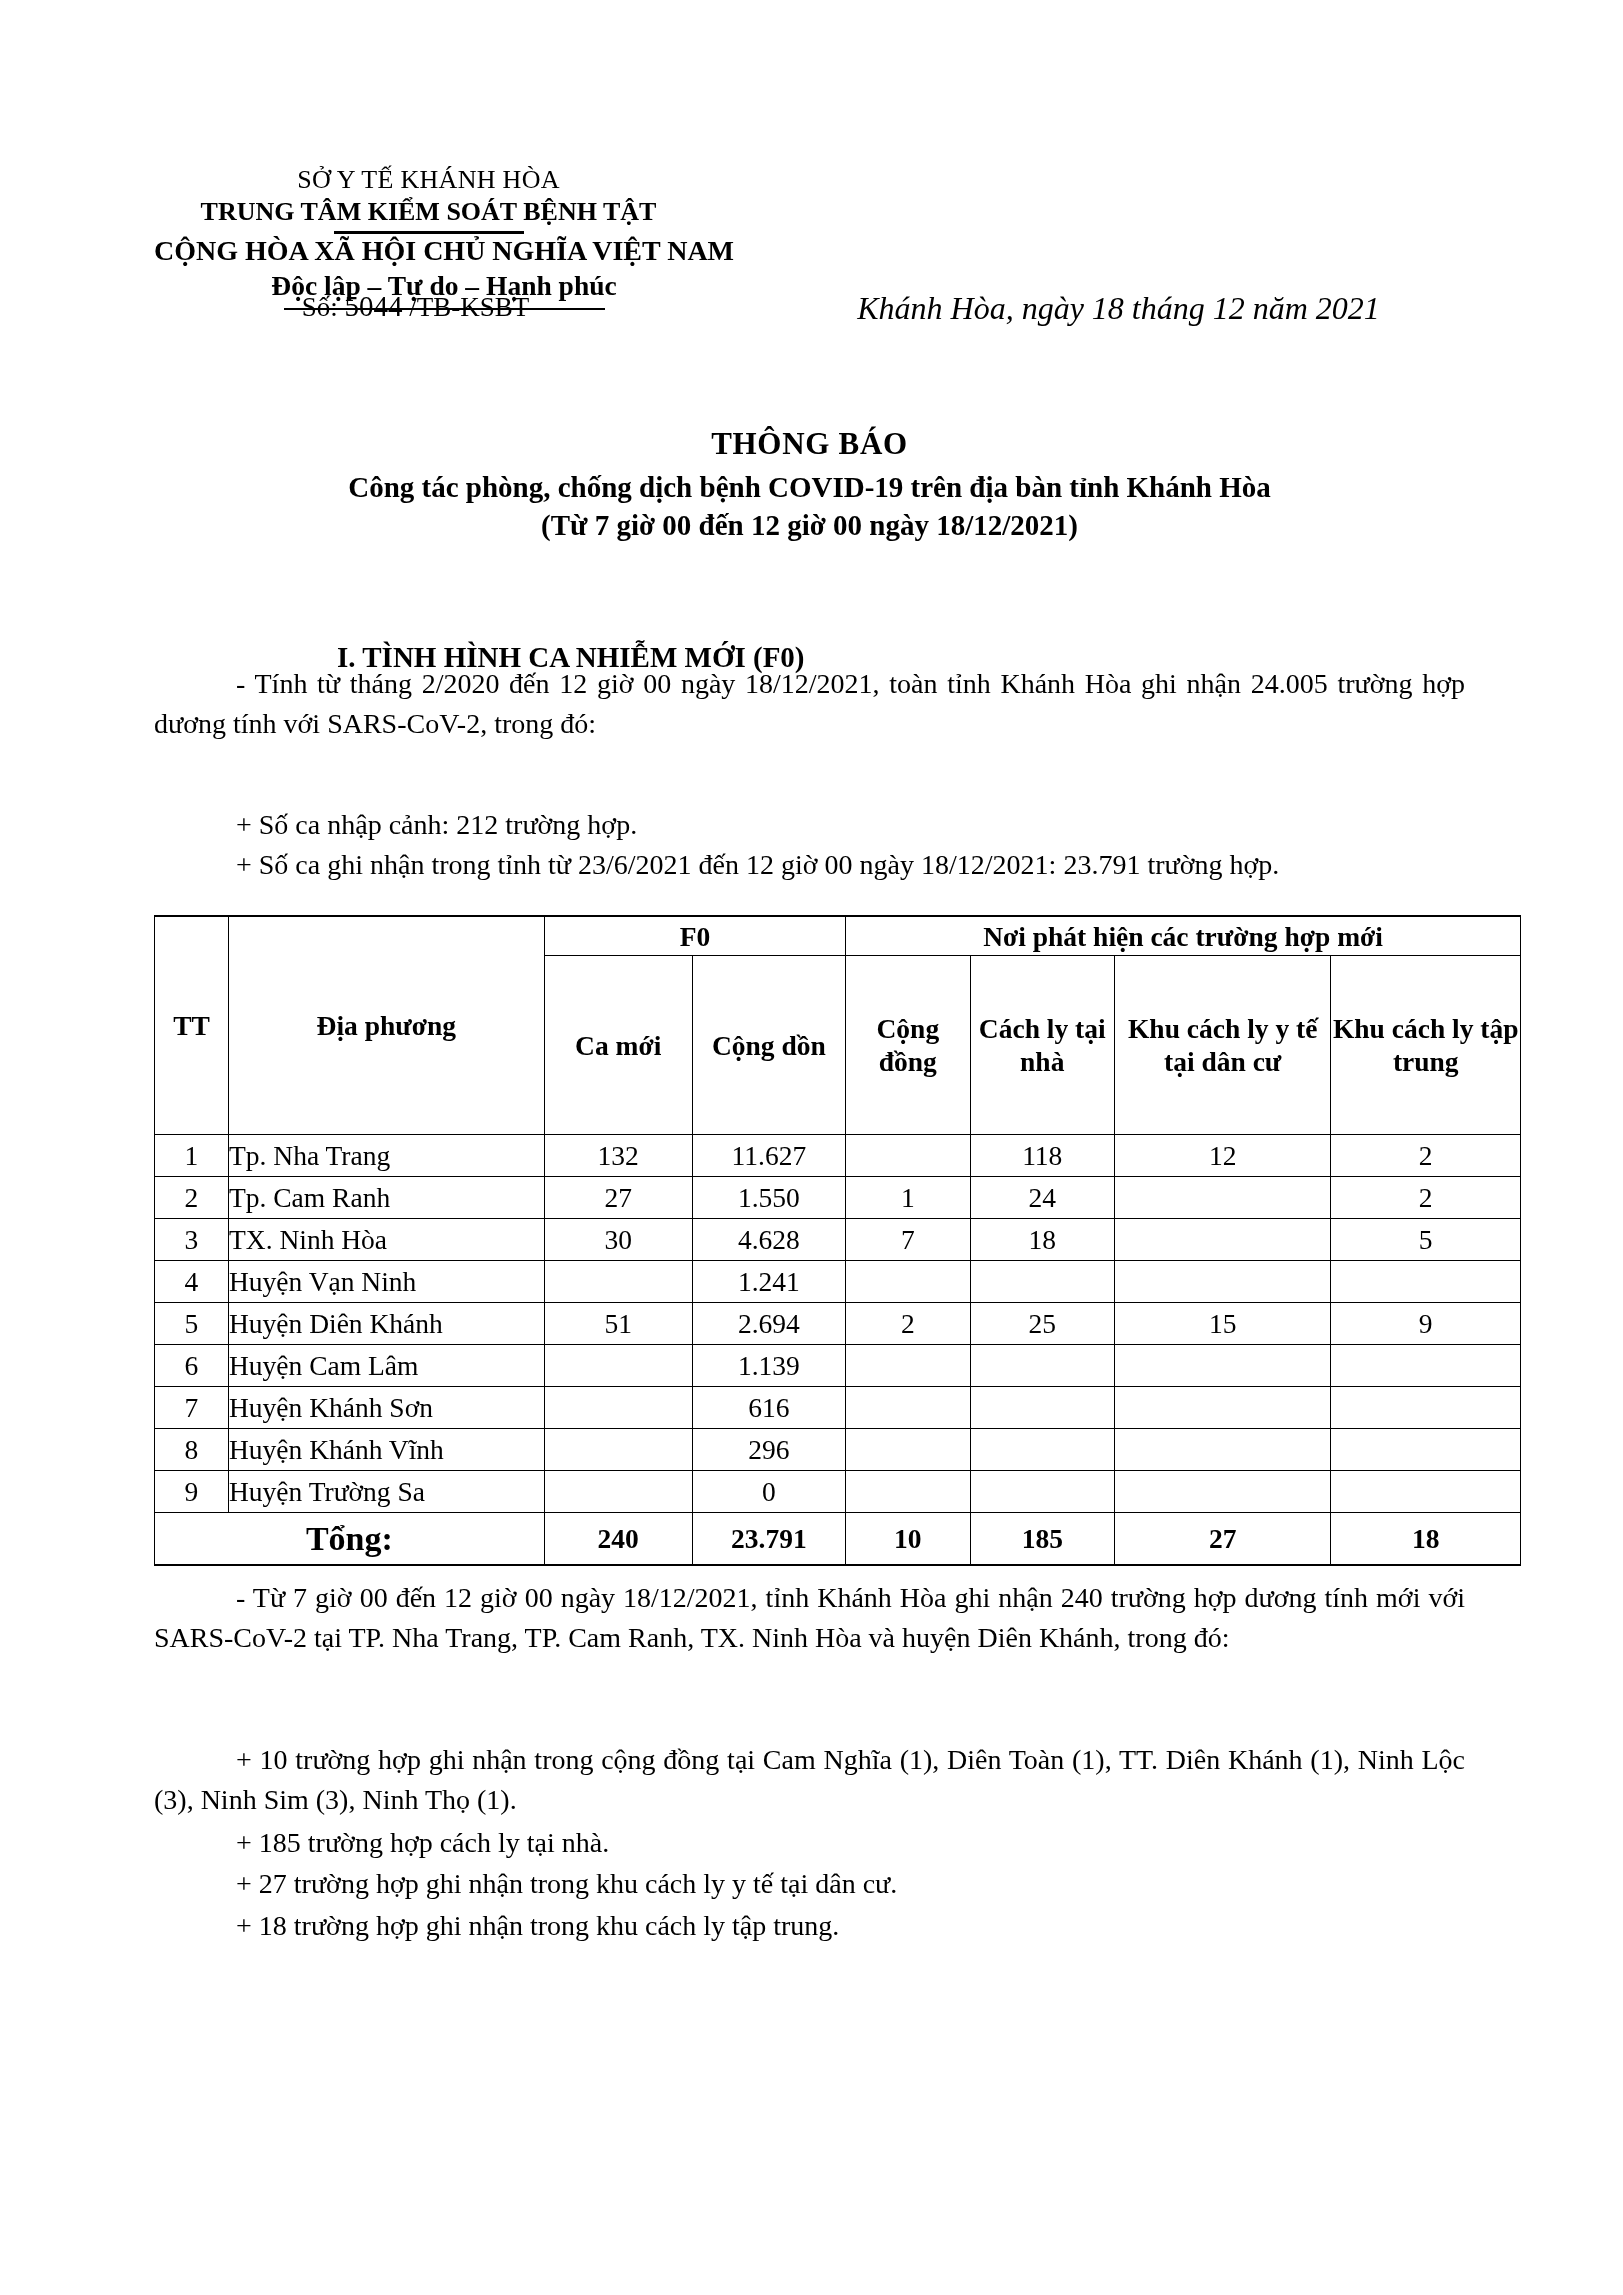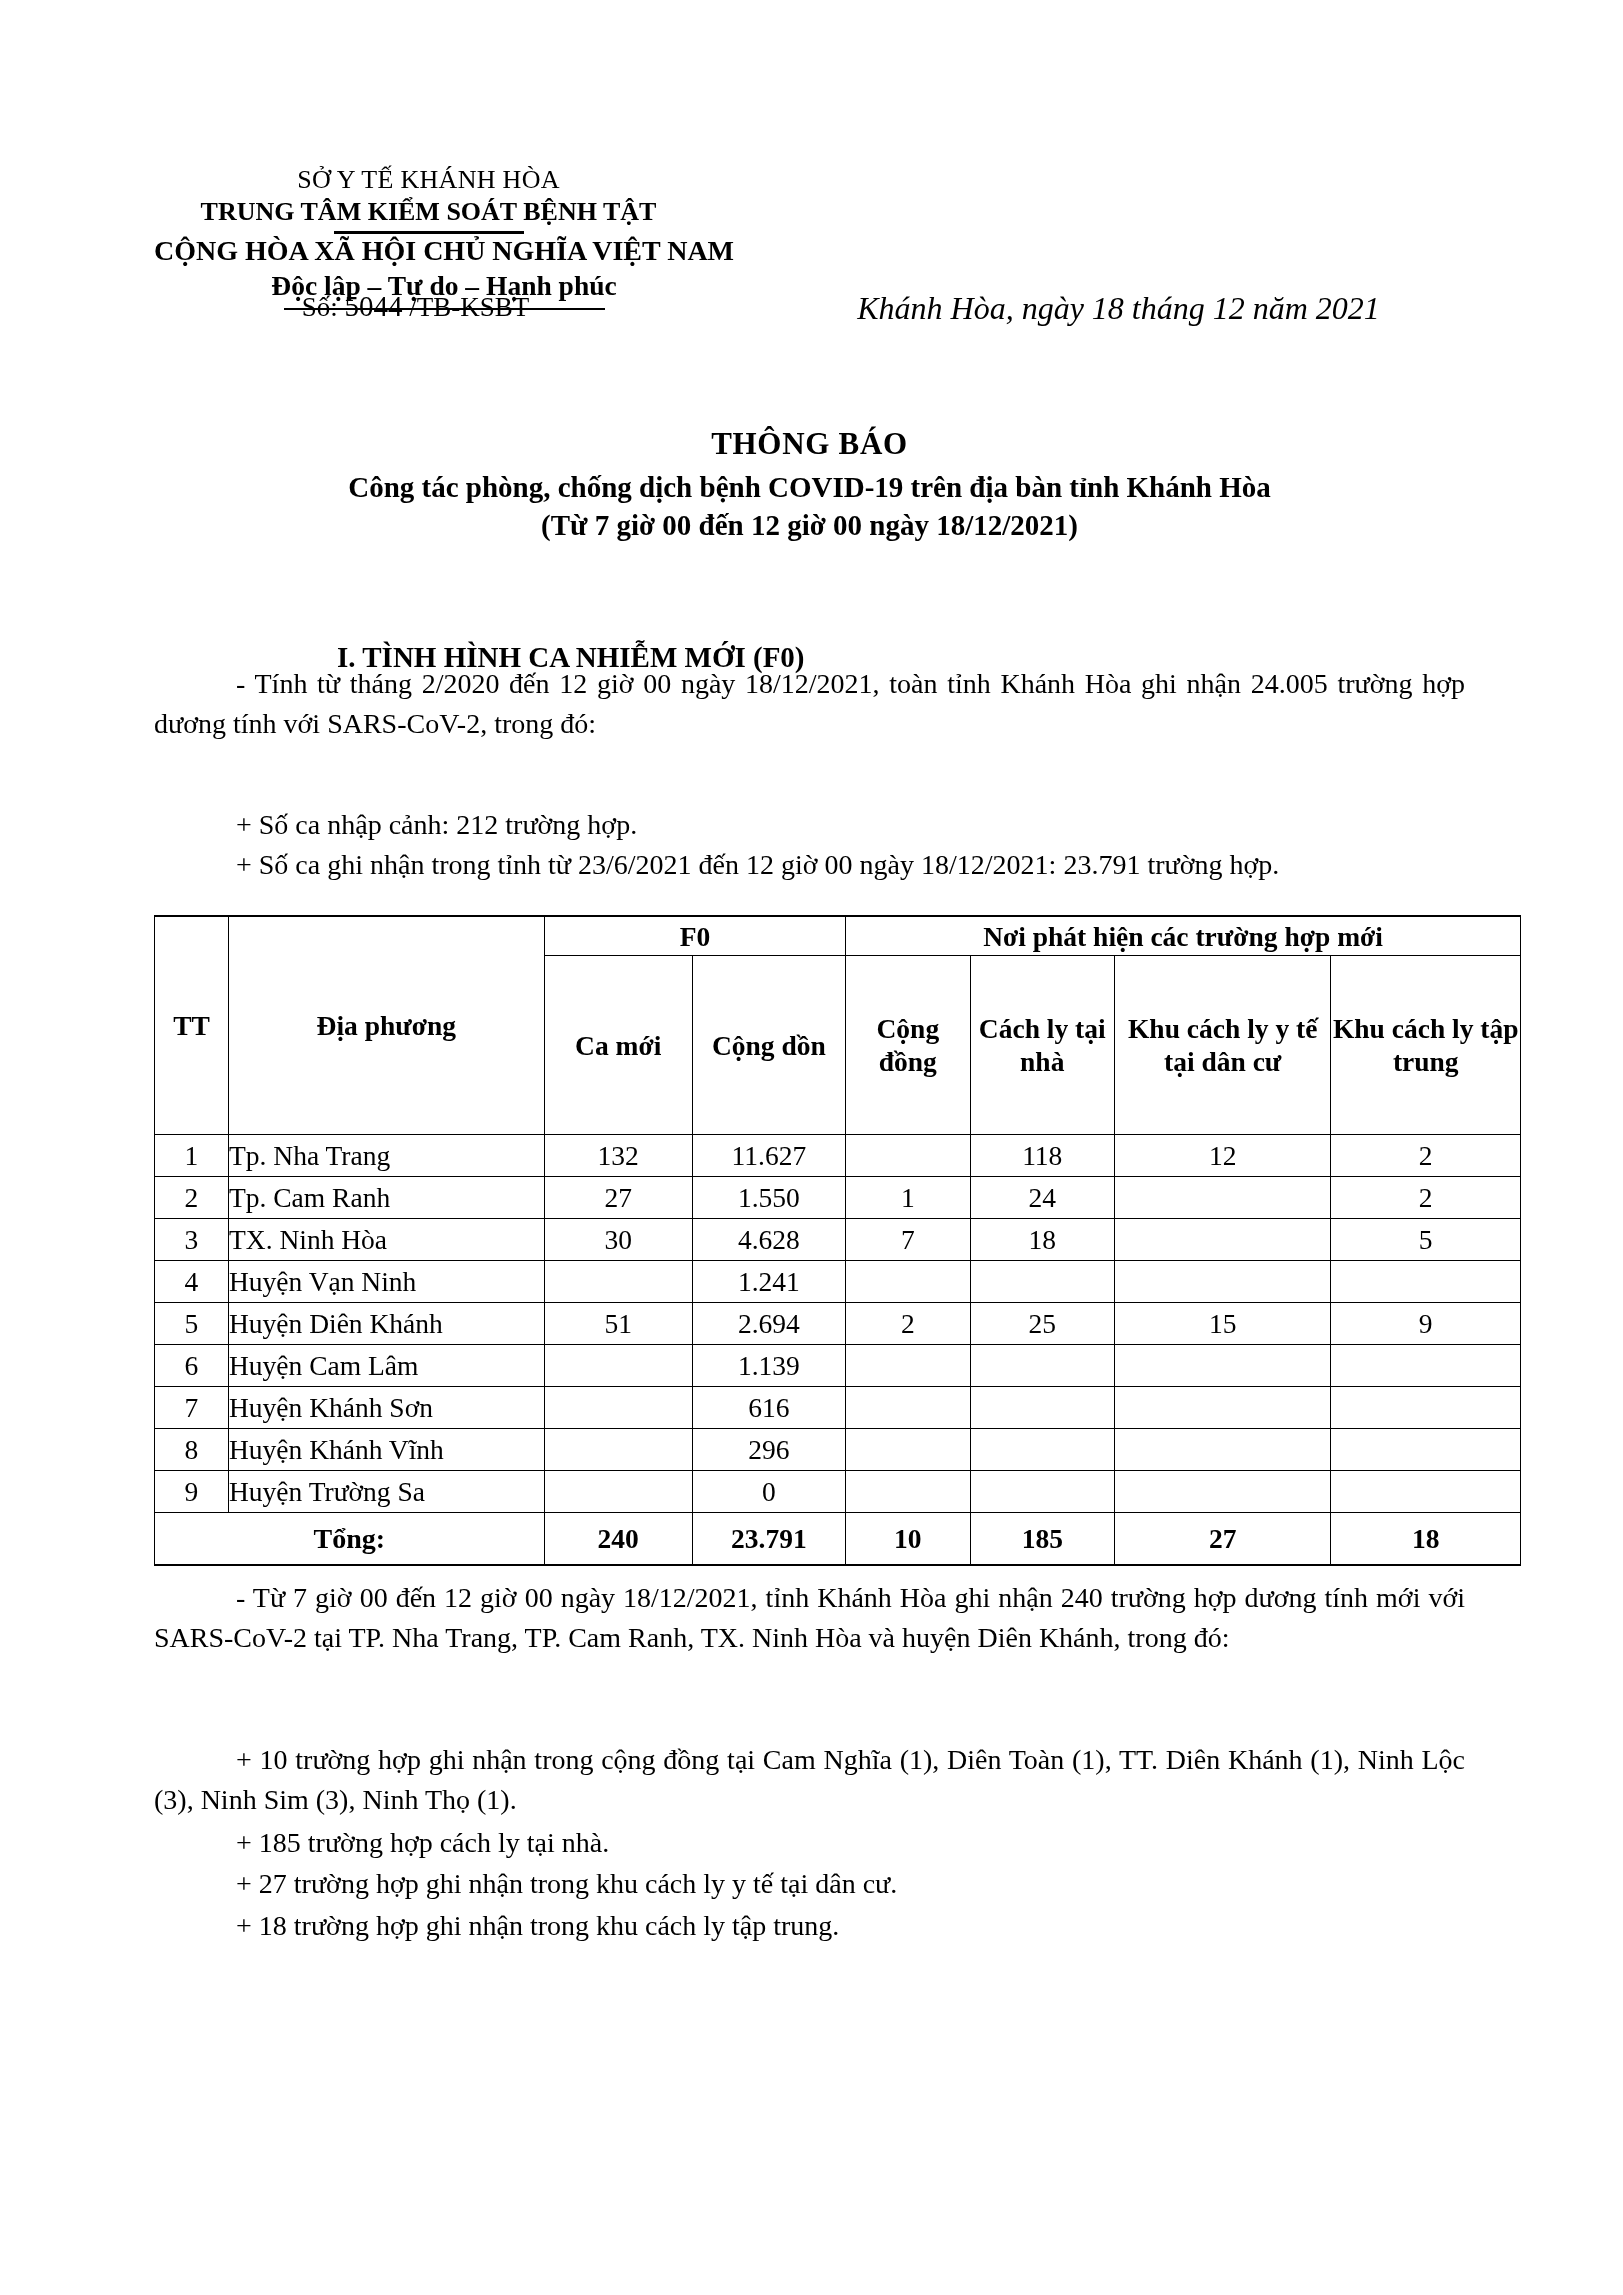--- a/index.html
+++ b/index.html
@@ -169,21 +169,21 @@
   .c-tt { text-align: center; }
   .c-name { text-align: left; padding-left: 14.4px; }
   .c-num { text-align: center; }
   tr.total td {
     font-weight: bold;
     height: 51px;
   }
   .total-label {
     text-align: center;
     font-weight: bold;
-    font-size: 28px;
+    font-size: 34px;
   }
   table.covid { border-top: 2.6px solid #000; border-bottom: 2.6px solid #000; }
 </style>
 </head>
 <body>
 
 <div class="page">
 
   <div class="letterhead">
     <div class="lh-left">

